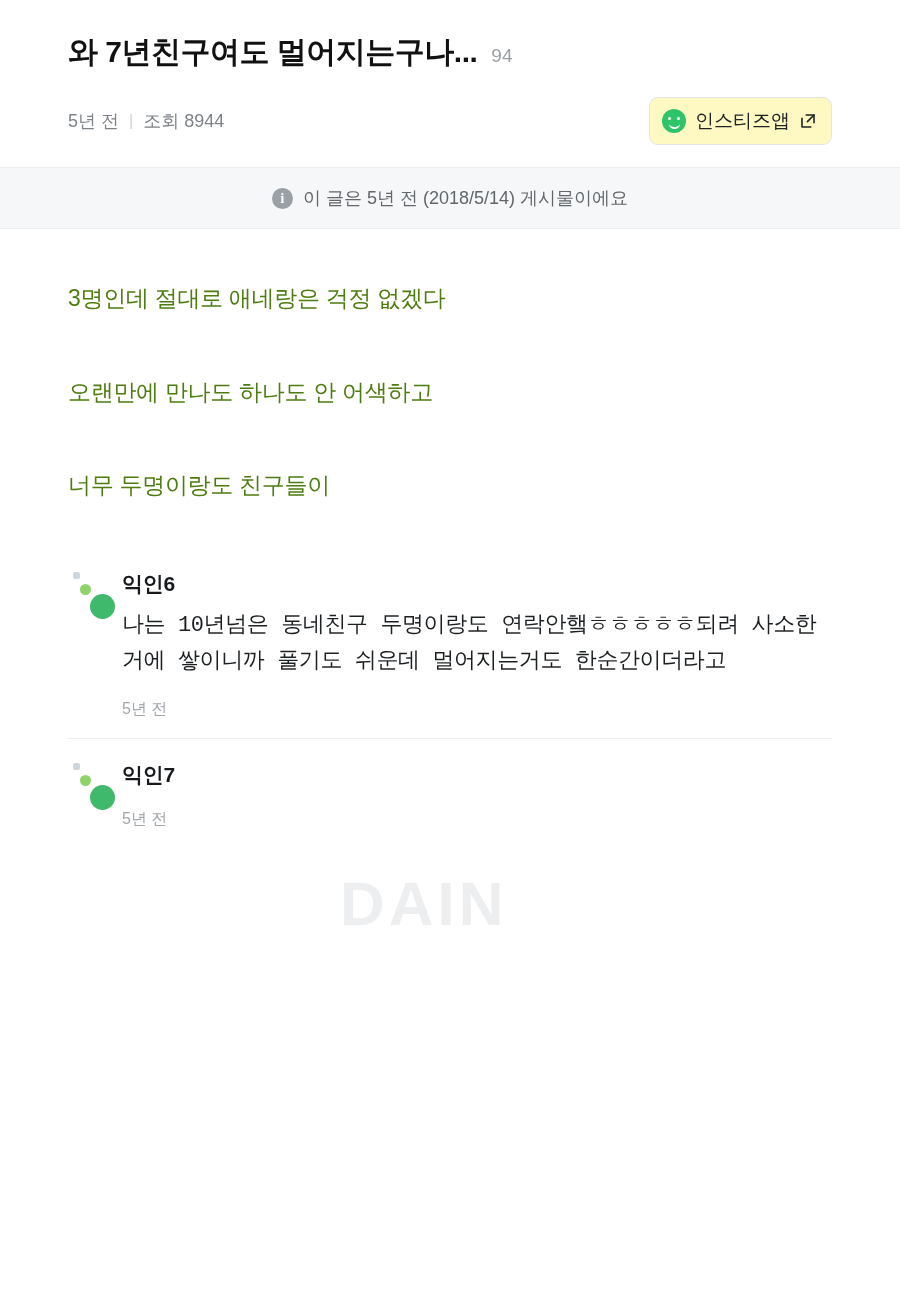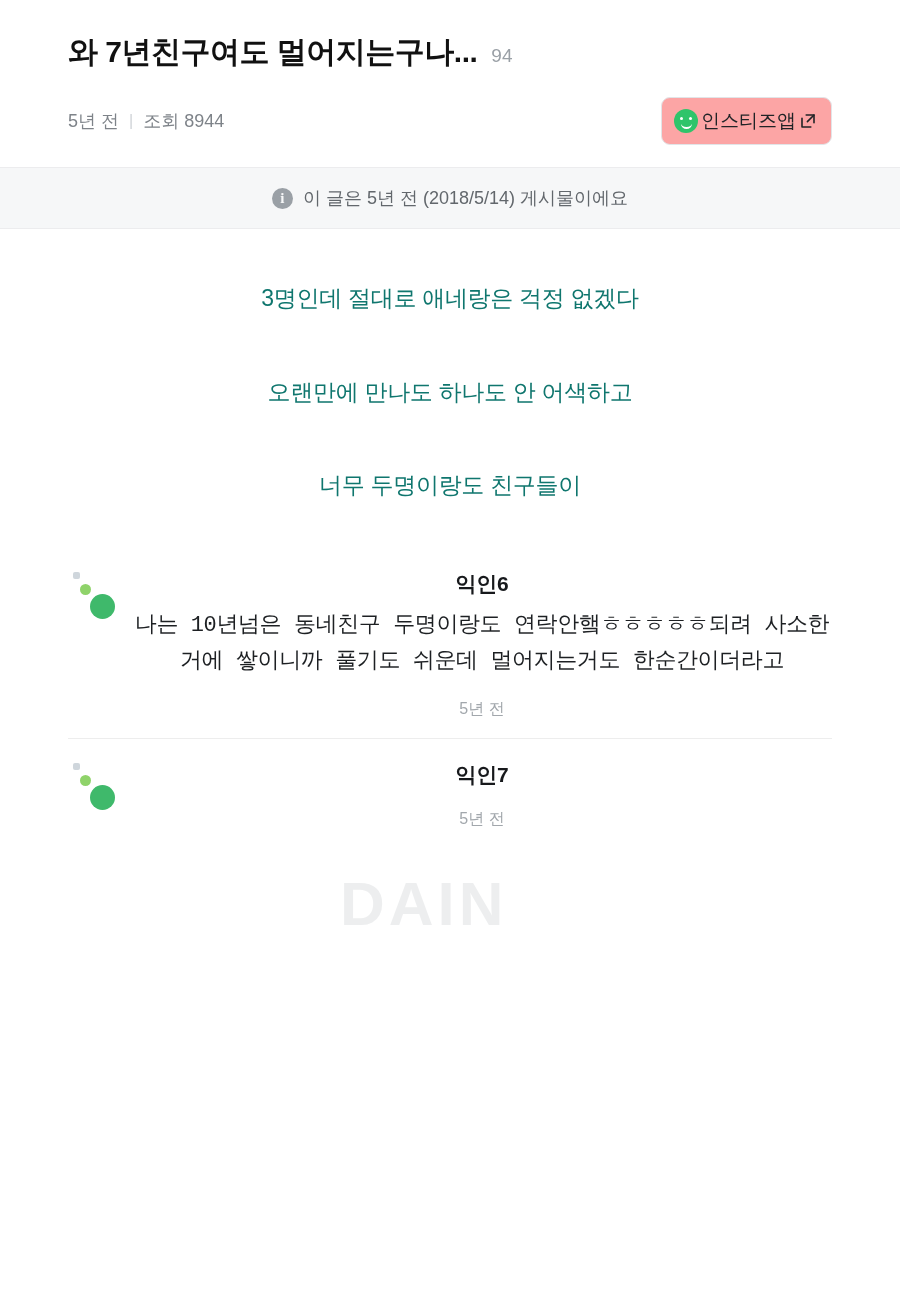--- a/index.html
+++ b/index.html
@@ -9,21 +9,20 @@
     background: #ffffff;
     font-family: "Liberation Sans", sans-serif;
     color: #1a1a1a;
     overflow: hidden;
   }
   .page {
     position: relative;
     width: 900px;
     height: 1020px;
     background: #ffffff;
-    text-align: center;
   }
 
   
   .post-header {
     padding: 20px 68px 0 68px;
   }
   .title-row {
     display: flex;
     align-items: baseline;
     gap: 14px;
@@ -56,25 +55,25 @@
     color: #7e8389;
     gap: 10px;
   }
   .meta-sep {
     color: #cfd3d7;
     font-size: 16px;
   }
   .app-button {
     display: flex;
     align-items: center;
-    gap: 3px;
+    gap: 9px;
     border: 1px solid #e2e5e8;
     border-radius: 9px;
     padding: 10px 14px 10px 12px;
-    background: #fca5a5;
+    background: #fef9c3;
   }
   .smiley {
     width: 24px;
     height: 24px;
     border-radius: 50%;
     background: #2fc46a;
     position: relative;
     flex: 0 0 auto;
   }
   .smiley::before {
@@ -135,21 +134,21 @@
     color: #62676c;
   }
 
   
   .post-body {
     padding: 52px 68px 0 68px;
   }
   .post-body p {
     font-size: 23px;
     line-height: 1.55;
-    color: #0f766e;
+    color: #4d7c0f;
     margin-bottom: 58px;
     letter-spacing: -0.3px;
   }
   .post-body p:last-child { margin-bottom: 0; }
 
   
   .watermark {
     position: absolute;
     left: 340px;
     top: 868px;
@@ -162,21 +161,21 @@
     font-family: "Liberation Sans", sans-serif;
   }
 
   
   .comments {
     margin-top: 44px;
     padding: 0 68px 0 68px;
   }
   .comment {
     display: flex;
-    gap: 14px;
+    gap: 4px;
     padding: 22px 0 18px 0;
     position: relative;
   }
   .comment + .comment {
     border-top: 1px solid #ededed;
   }
   .avatar {
     width: 50px;
     height: 52px;
     position: relative;

